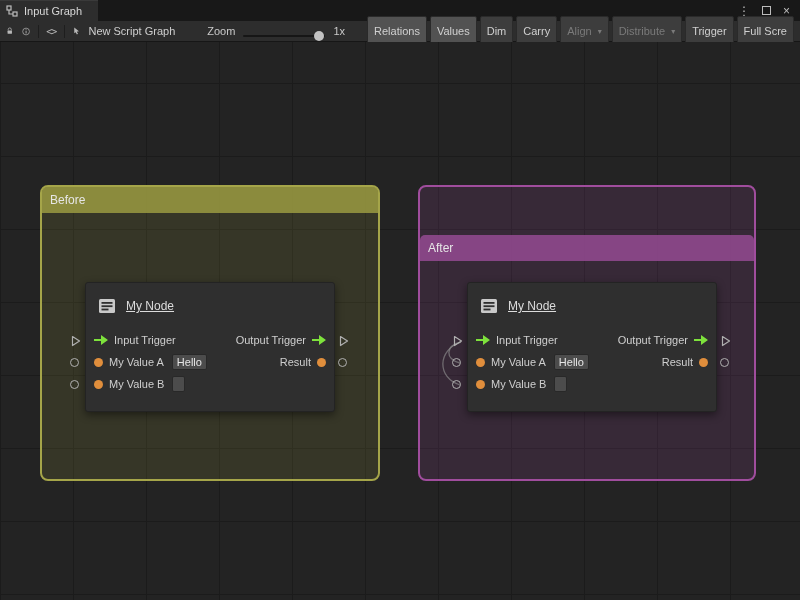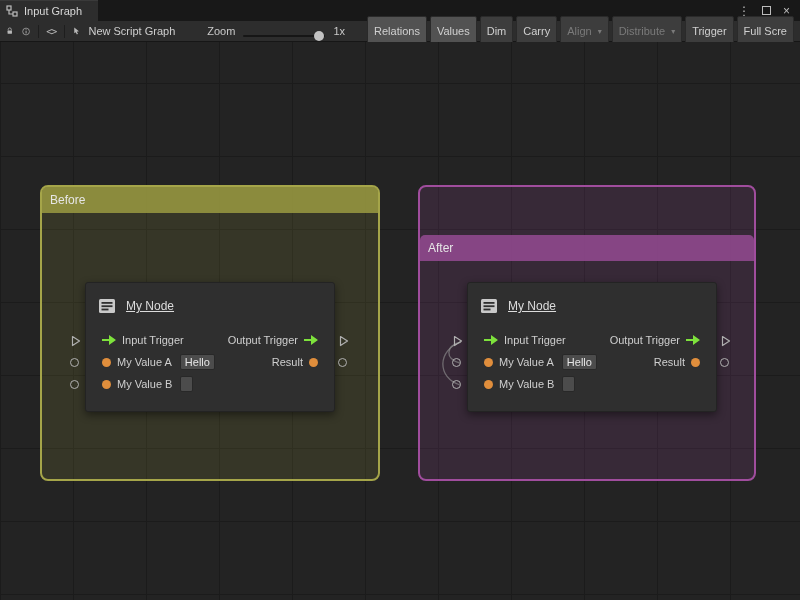--- a/index.html
+++ b/index.html
@@ -57,21 +57,21 @@
   .wires { position:absolute; left:0; top:0; z-index:2; pointer-events:none; }
   .wire { fill:none; stroke:#8f8f8f; stroke-width:1.3; opacity:0.65; }
 
   
   .node { position:absolute; width:250px; height:130px; background:#2f2f2f;
     border:1px solid #232323; border-radius:3px; z-index:3;
     box-shadow:0 3px 8px rgba(0,0,0,0.45); }
   .node-header { height:46px; display:flex; align-items:center; gap:9px; padding:0 11px; }
   .node-title { font-size:12px; color:#dcdcdc;text-decoration:underline; }
   .node-row { height:22px; display:flex; align-items:center;
-    justify-content:space-between; padding:0 16px; }
+    justify-content:space-between; padding:0 8px; }
   .row-left, .row-right { display:flex; align-items:center; gap:6px; }
   .port-label { font-size:11px; color:#cfcfcf; }
   .flow-arrow { display:block; }
   .flow-arrow path { fill:var(--flow); }
   .dot { width:9px; height:9px; border-radius:50%; background:var(--value); }
   .field { display:inline-block; min-width:34px; height:16px; line-height:15px;
     background:#4c4c4c; border:1px solid #282828; border-radius:2px;
     padding:0 4px; font-size:11px; color:#e6e6e6; margin-left:2px; }
   .field.empty { min-width:6px; width:13px; padding:0; }
 

